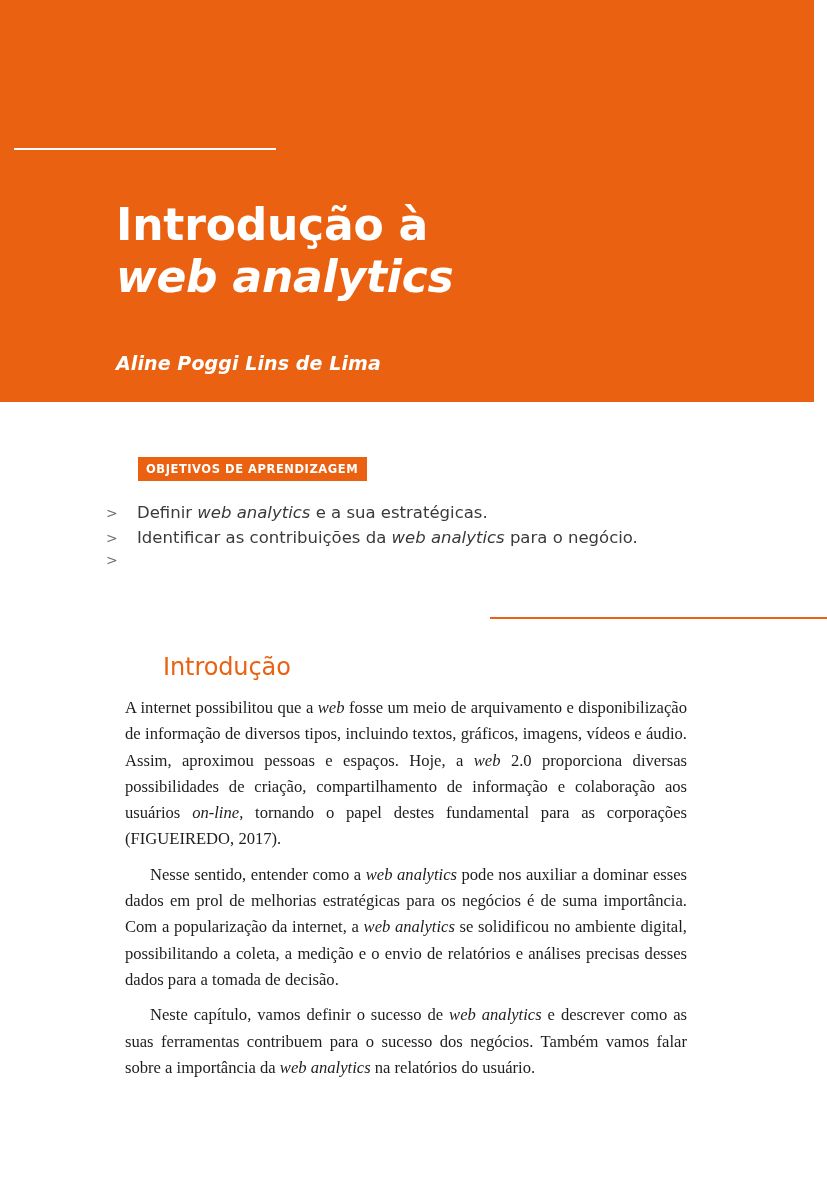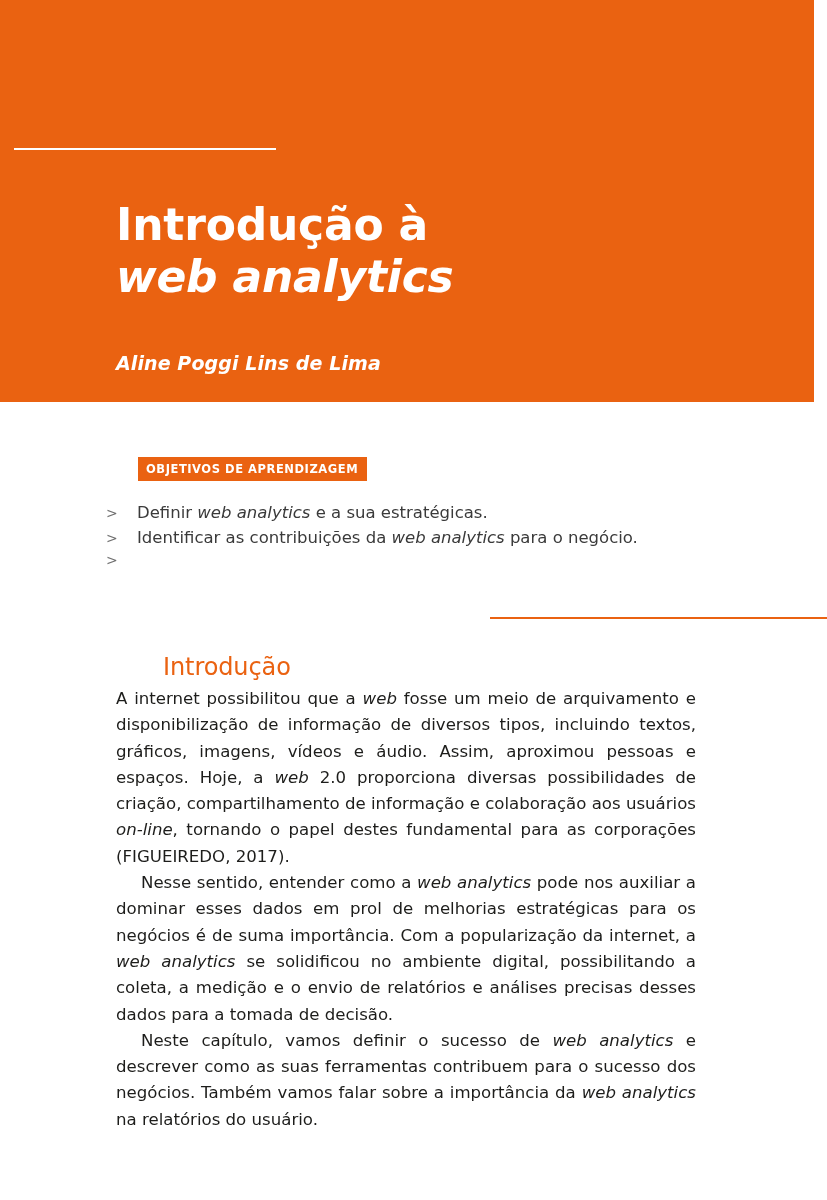--- a/index.html
+++ b/index.html
@@ -118,21 +118,22 @@
     position: absolute;
     left: 116px;
     top: 686px;
     width: 580px;
     color: #1d1d1b;
     font-size: 16.6px;
     line-height: 1.585;
     text-align: justify;
   }
   .body-copy p {
-    margin: 0;
+    margin: 9px;
+    font-family: Liberation Serif, serif;
   }
   .body-copy p + p {
     text-indent: 25px;
   }
   .body-copy i {
     font-style: italic;
   }
 </style>
 </head>
 <body>

